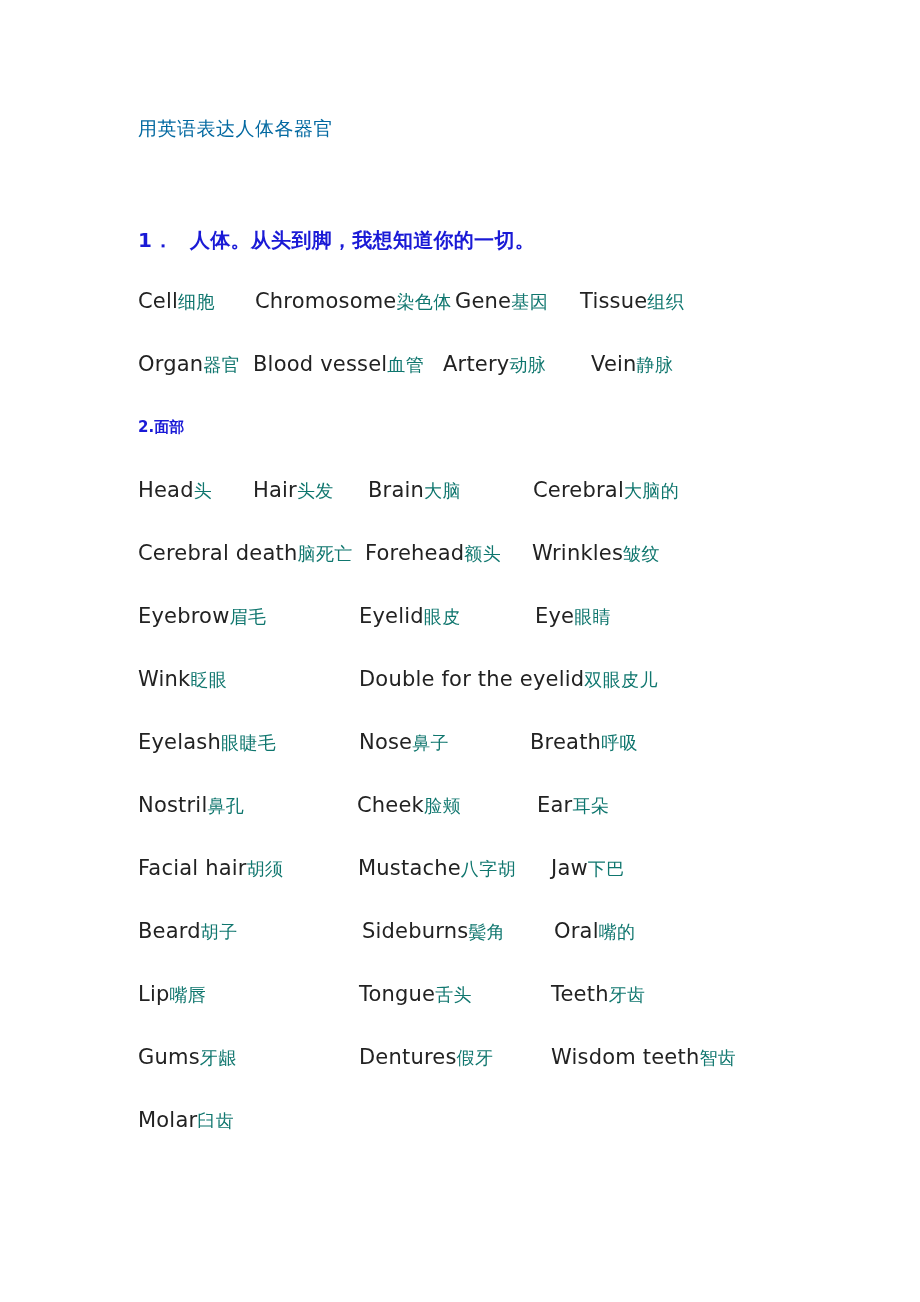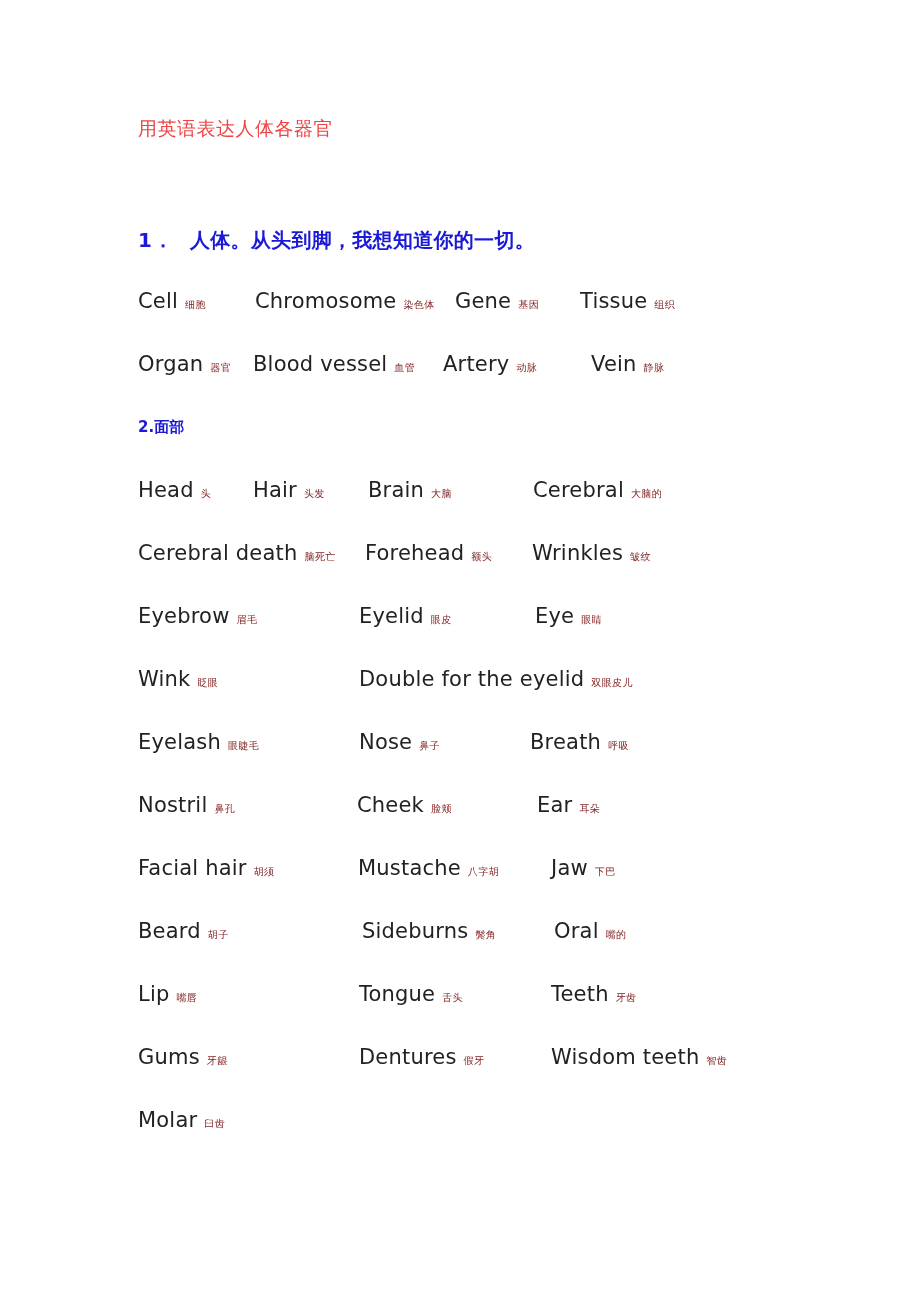--- a/index.html
+++ b/index.html
@@ -27,21 +27,21 @@
 
   
   .doc-title {
     position: absolute;
     left: 138px;
     top: 116px;
     font-family: "DejaVu Serif", "Liberation Serif", serif;
     font-size: 19px;
     font-weight: 400;
     letter-spacing: 0.5px;
-    color: #ef4444;
+    color: #0369a1;
     white-space: nowrap;
   }
 
   
   .section-heading {
     position: absolute;
     left: 138px;
     font-family: "DejaVu Sans", "Liberation Sans", sans-serif;
     font-weight: bold;
     color: #1a1ad6;
@@ -75,24 +75,23 @@
   }
   .en {
     font-family: "DejaVu Sans", "Liberation Sans", sans-serif;
     font-size: 21px;
     font-weight: 400;
     color: #222222;
     letter-spacing: 0.2px;
   }
   .zh {
     font-family: "DejaVu Serif", "Liberation Serif", serif;
-    font-size: 10px;
+    font-size: 18px;
     font-weight: 400;
-    color: #7f1d1d;
-    margin-left: 7px;
+    color: #0f766e;
     letter-spacing: 0.4px;
   }
 </style>
 </head>
 <body>
 
 <div class="page">
 
   <div class="doc-title">用英语表达人体各器官</div>
 

